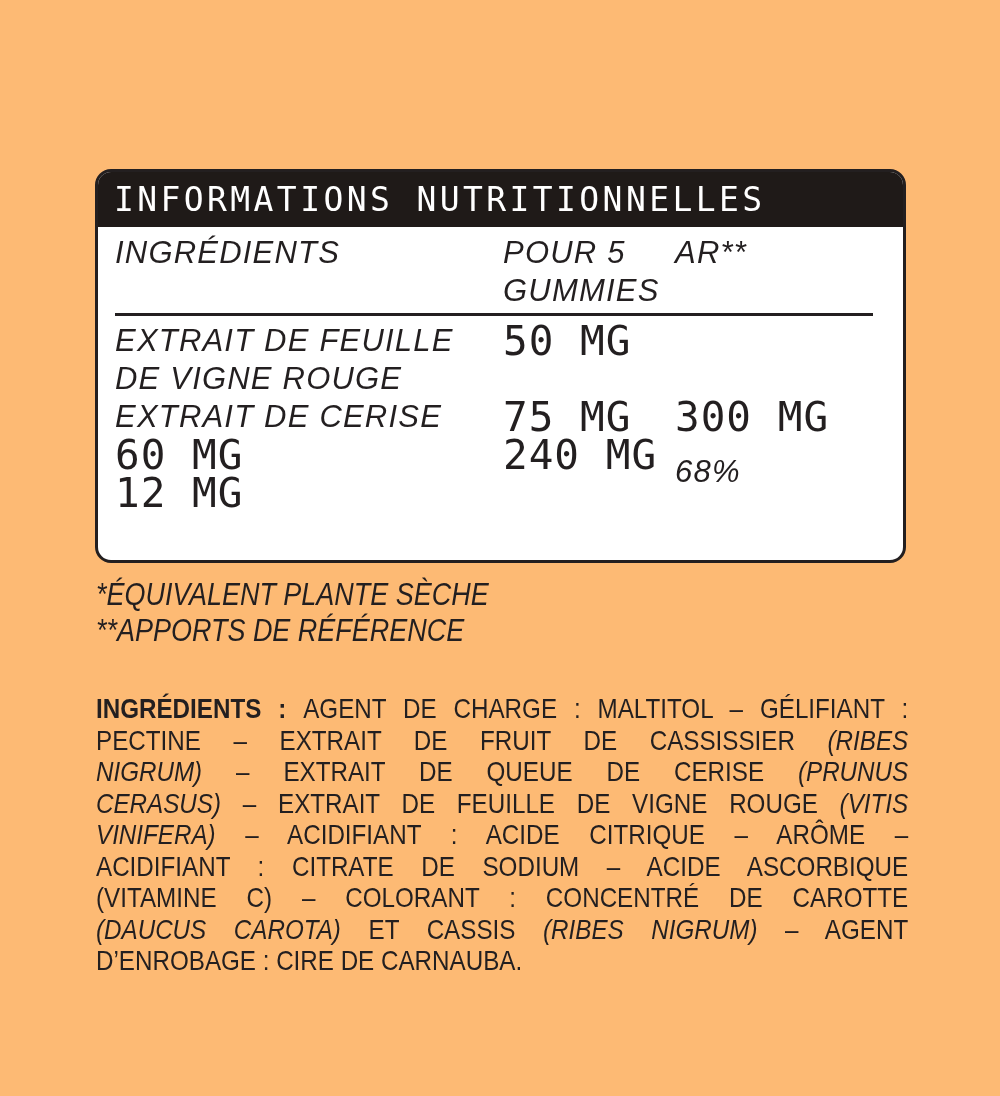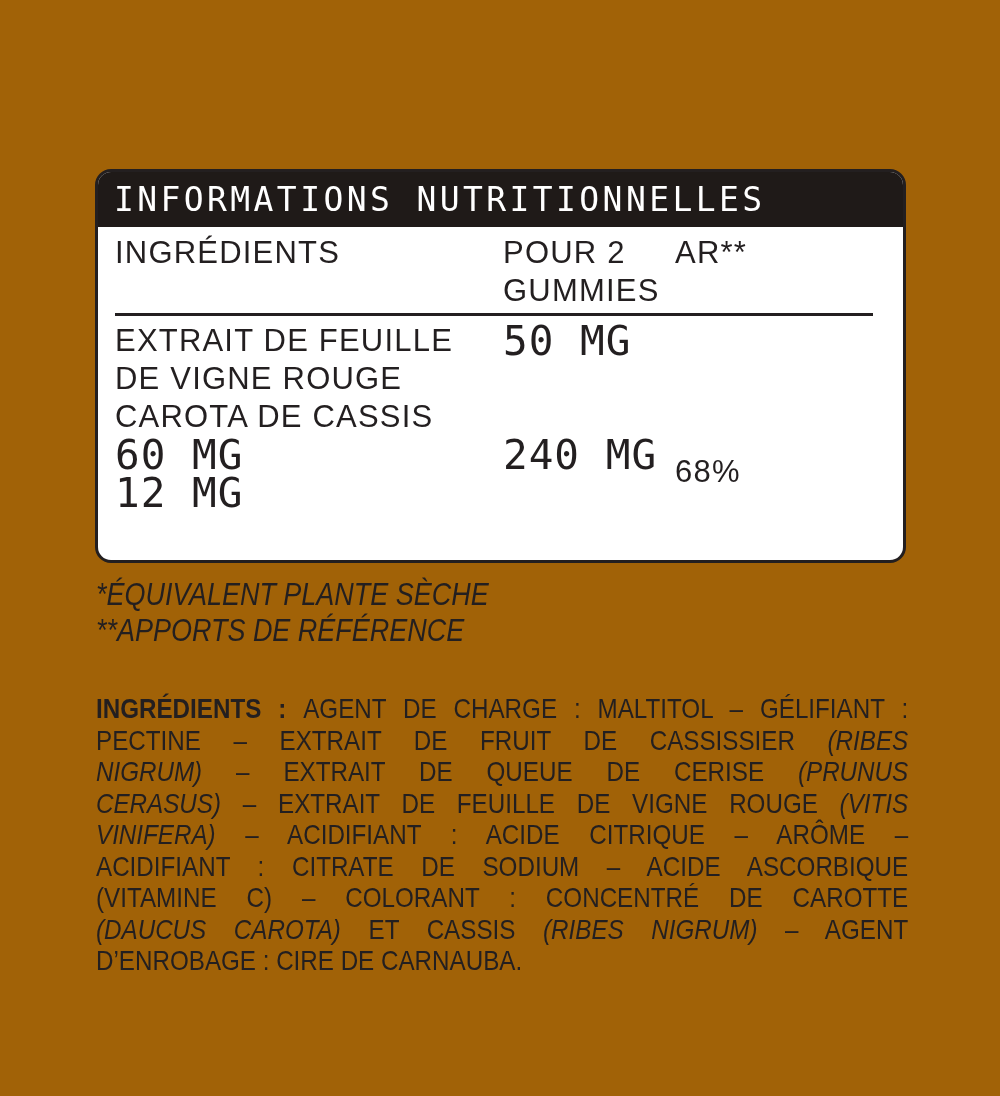--- a/index.html
+++ b/index.html
@@ -1,29 +1,29 @@
 <!DOCTYPE html>
 <html><head>
 <meta charset="utf-8">
 <style>
   html,body{margin:0;padding:0;background:#ffffff;}
-  .page{position:relative;width:1000px;height:1096px;background:#a16207;overflow:hidden;
+  .page{position:relative;width:1000px;height:1096px;background:#fdba74;overflow:hidden;
         color:#231f20;font-family:"Liberation Sans",sans-serif;}
 
   
   .panel{position:absolute;left:95px;top:169px;width:811px;height:394px;
          box-sizing:border-box;border:3px solid #231f20;border-radius:16px;
          overflow:hidden;background:#ffffff;}
   .panel-header{height:55px;background:#1f1a18;display:flex;align-items:center;
                 padding-left:16px;}
   .panel-title{font-family:"DejaVu Sans Mono",monospace;font-size:33px;
                letter-spacing:3.4px;color:#ffffff;white-space:nowrap;}
   .panel-body{padding:7px 14px 0 17px;}
   .t-row{display:grid;grid-template-columns:388px 172px 135px 1fr;align-items:start;}
-  .cell{font-size:31px;line-height:38px;letter-spacing:1.2px;white-space:pre-line;}
+  .cell{font-size:31px;line-height:38px;letter-spacing:1.2px;white-space:pre-line;font-style:italic;}
   .num{font-family:"DejaVu Sans Mono",monospace;font-size:41px;line-height:38px;
        letter-spacing:1px;white-space:pre;}
   .rule{height:3px;background:#231f20;margin:3px 16px 6px 0;}
   .ar-cell{position:relative;}
   .ar-raised{position:relative;top:-21px;display:inline-block;}
 
   
   .footnotes{position:absolute;left:96px;top:577px;transform:scaleX(0.87);
              transform-origin:0 0;font-style:italic;font-size:31px;
              line-height:35.5px;white-space:nowrap;}
@@ -44,36 +44,38 @@
 
   <div class="panel">
     <div class="panel-header">
       <span class="panel-title">INFORMATIONS NUTRITIONNELLES</span>
     </div>
 
     <div class="panel-body">
 
       <div class="t-row">
         <span class="cell">INGRÉDIENTS</span>
-        <span class="cell">POUR 2
+        <span class="cell">POUR 5
 GUMMIES</span>
         <span class="cell">AR**</span>
       </div>
 
       <div class="rule"></div>
 
       <div class="t-row">
         <span class="cell">EXTRAIT DE FEUILLE
 DE VIGNE ROUGE</span>
         <span class="num">50 MG</span>
         <span class="cell"></span>
       </div>
 
       <div class="t-row">
-        <span class="cell">CAROTA DE CASSIS</span>
+        <span class="cell">EXTRAIT DE CERISE</span>
+        <span class="num">75 MG</span>
+        <span class="num">300 MG</span>
         <span class="cell"></span>
       </div>
 
       <div class="t-row">
         <span class="num">60 MG</span>
         <span class="num">240 MG</span>
         <span class="cell"></span>
       </div>
 
       <div class="t-row">

